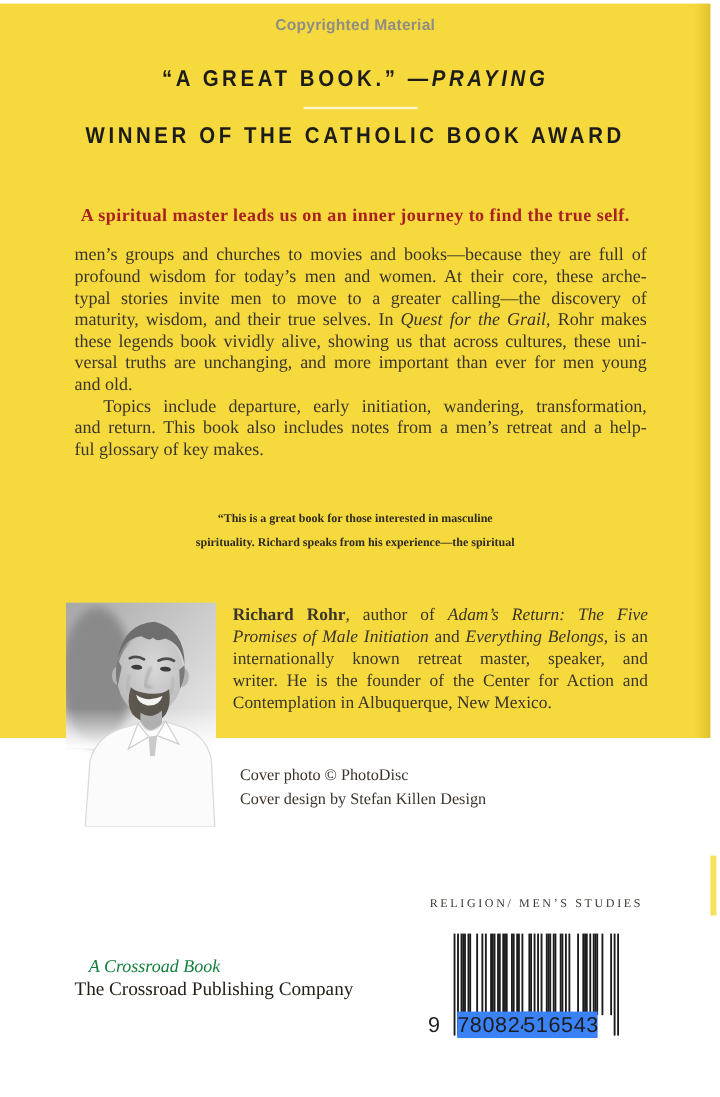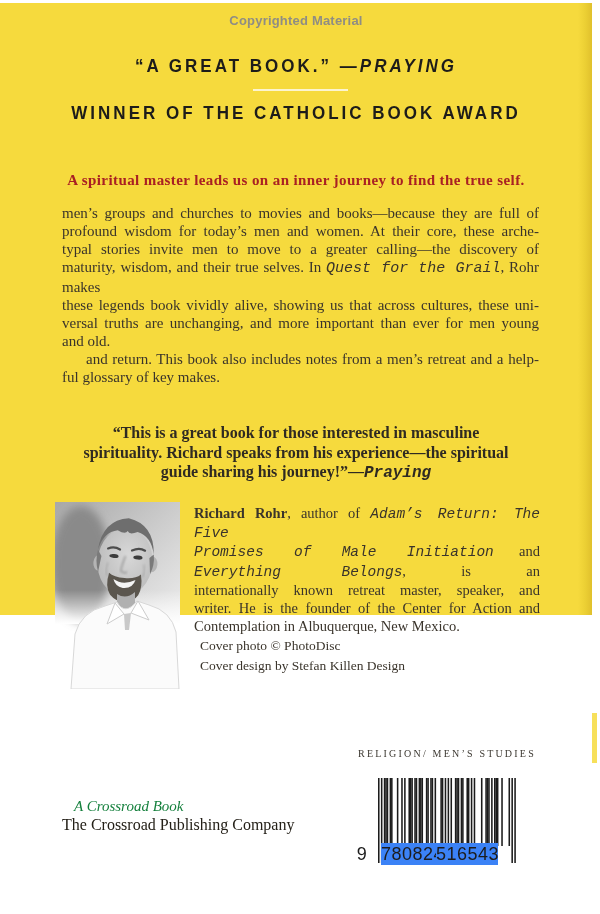--- a/index.html
+++ b/index.html
@@ -42,25 +42,25 @@
   .lead-line{
     position:absolute;top:172px;left:0;width:592px;text-align:center;
     font-weight:bold;font-size:15px;color:var(--lead-red);letter-spacing:.4px;
   }
   .description{position:absolute;left:62px;top:204px;width:477px;font-size:15px;line-height:18px;}
   .justified .rich-line{text-align:justify;text-align-last:justify;}
   .justified .rich-line:last-child{text-align-last:left;}
   .para2 .rich-line:first-child{text-indent:24px;}
   .pull-quote{
     position:absolute;left:60px;top:423px;width:472px;
-    font-weight:bold;font-size:16px;line-height:19.5px;color:#2f2a22;
+    font-weight:bold;font-size:10px;line-height:19.5px;color:#2f2a22;
   }
   .centered .rich-line{text-align:center;}
   .seg-b{font-weight:bold;}
-  .seg-i{font-style:italic;font-family:Liberation Mono, monospace;}
+  .seg-i{font-style:italic;}
   .author-photo{position:absolute;left:55px;top:502px;width:125px;height:187px;}
   .author-bio{position:absolute;left:194px;top:504px;width:346px;font-size:14.5px;line-height:18.2px;}
   .credits{position:absolute;left:200px;top:636px;font-size:13.5px;line-height:20px;color:var(--body-text);}
   .category{
     position:absolute;left:356px;top:748px;width:182px;text-align:center;
     font-size:10px;letter-spacing:2.2px;color:#3c3831;white-space:nowrap;
   }
   .imprint{position:absolute;left:74px;top:798px;font-style:italic;font-size:15px;color:#15803d;}
   .publisher{position:absolute;left:62px;top:816px;font-size:16px;color:#242018;}
   .barcode{position:absolute;left:360px;top:777px;width:162px;height:92px;background:#fff;}
@@ -98,29 +98,29 @@
     <div class="justified para1">
         <div class="rich-line">men’s groups and churches to movies and books—because they are full of</div>
         <div class="rich-line">profound wisdom for today’s men and women. At their core, these arche-</div>
         <div class="rich-line">typal stories invite men to move to a greater calling—the discovery of</div>
         <div class="rich-line">maturity, wisdom, and their true selves. In <span class="seg-i">Quest for the Grail</span>, Rohr makes</div>
         <div class="rich-line">these legends book vividly alive, showing us that across cultures, these uni-</div>
         <div class="rich-line">versal truths are unchanging, and more important than ever for men young</div>
         <div class="rich-line">and old.</div>
       </div>
     <div class="justified para2">
+        <div class="rich-line">Topics include departure, early initiation, wandering, transformation,</div>
         <div class="rich-line">and return. This book also includes notes from a men’s retreat and a help-</div>
         <div class="rich-line">ful glossary of key makes.</div>
       </div>
   </div>
 
   <div class="pull-quote centered">
       <div class="rich-line">“This is a great book for those interested in masculine</div>
       <div class="rich-line">spirituality. Richard speaks from his experience—the spiritual</div>
-      <div class="rich-line">guide sharing his journey!”—<span class="seg-i">Praying</span></div>
     </div>
 
   <svg class="author-photo" viewBox="0 0 125 187" role="img">
     <defs>
       <linearGradient id="bgGrad" x1="0" y1="0" x2="1" y2="1">
         <stop offset="0" stop-color="#a8a8a8"></stop>
           <stop offset="0.55" stop-color="#cfcfcf"></stop>
           <stop offset="1" stop-color="#ededed"></stop>
       </linearGradient>
       <linearGradient id="fadeGrad" x1="0" y1="0" x2="0" y2="1">

